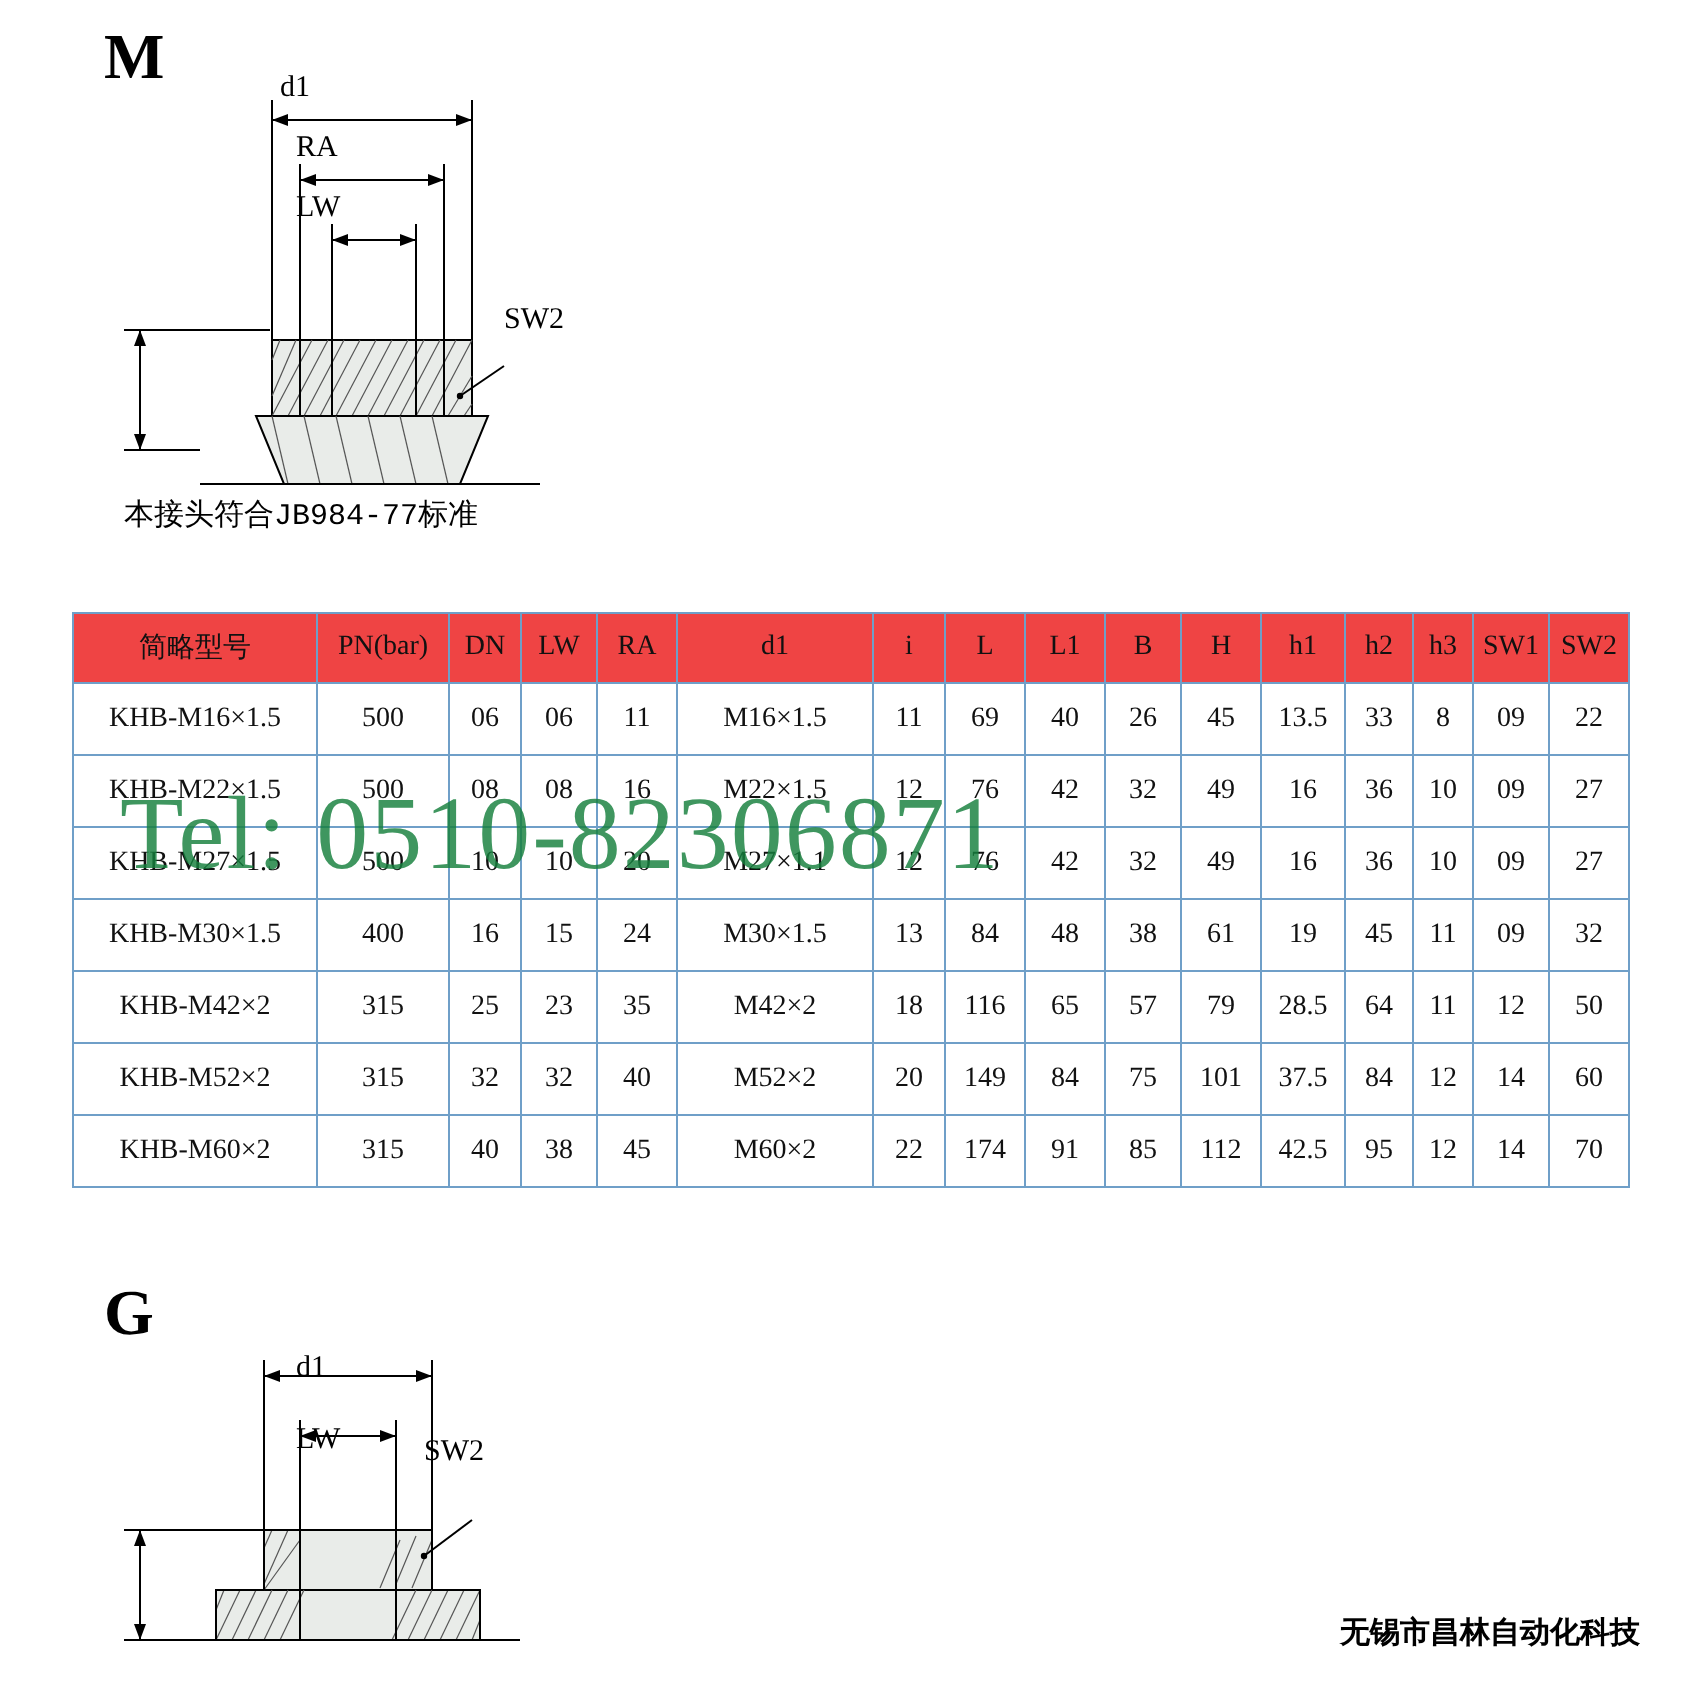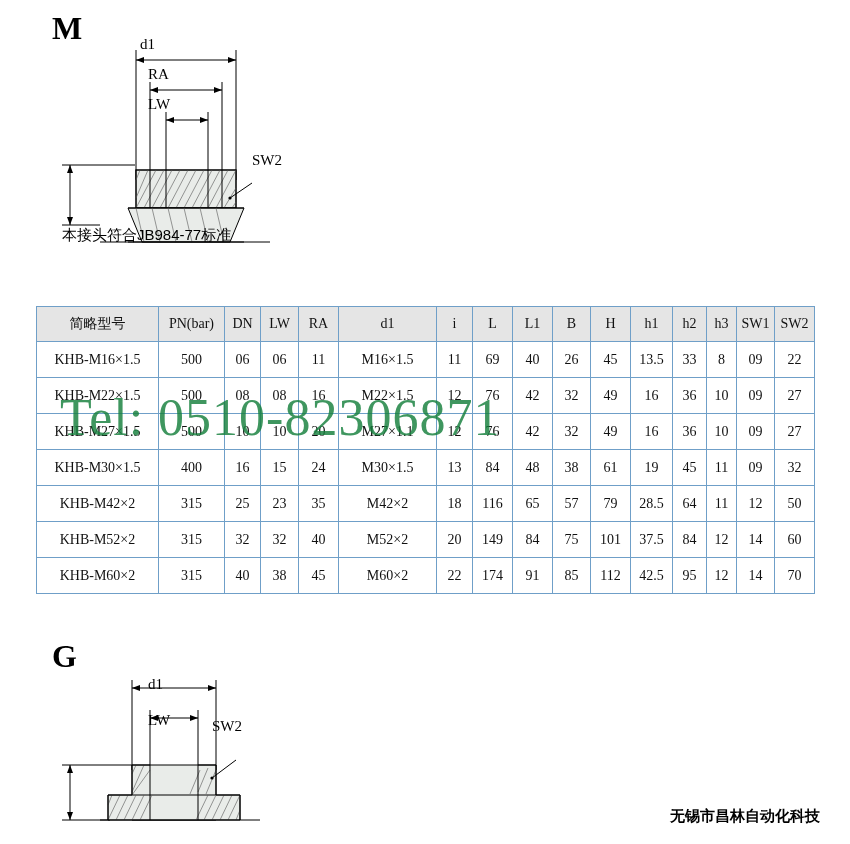--- a/index.html
+++ b/index.html
@@ -42,22 +42,22 @@
   .dim-label {
     position: absolute;
     font-family: "Liberation Serif", serif;
     font-size: 15px;
     color: #000;
   }
 
   .caption-note {
     position: absolute;
     left: 62px;
-    top: 226px;
-    font-family: Liberation Sans, sans-serif;
+    top: 248px;
+    font-family: Liberation Mono, monospace;
     font-size: 15px;
     color: #000;
     white-space: nowrap;
   }
 
   
   #spec-table-wrap {
     position: absolute;
     left: 36px;
     top: 306px;
@@ -73,21 +73,21 @@
     text-align: center;
     font-family: "Liberation Serif", serif;
     font-size: 14px;
     color: #111;
     height: 35px;
     padding: 0 2px;
     overflow: hidden;
     white-space: nowrap;
   }
   table.spec thead th {
-    background: #e5e5e5;
+    background: #ef4444;
     font-weight: normal;
     font-size: 14px;
     height: 34px;
   }
   table.spec tbody td.model {
     text-align: center;
   }
 
   
   col.c0 { width: 122px; }

